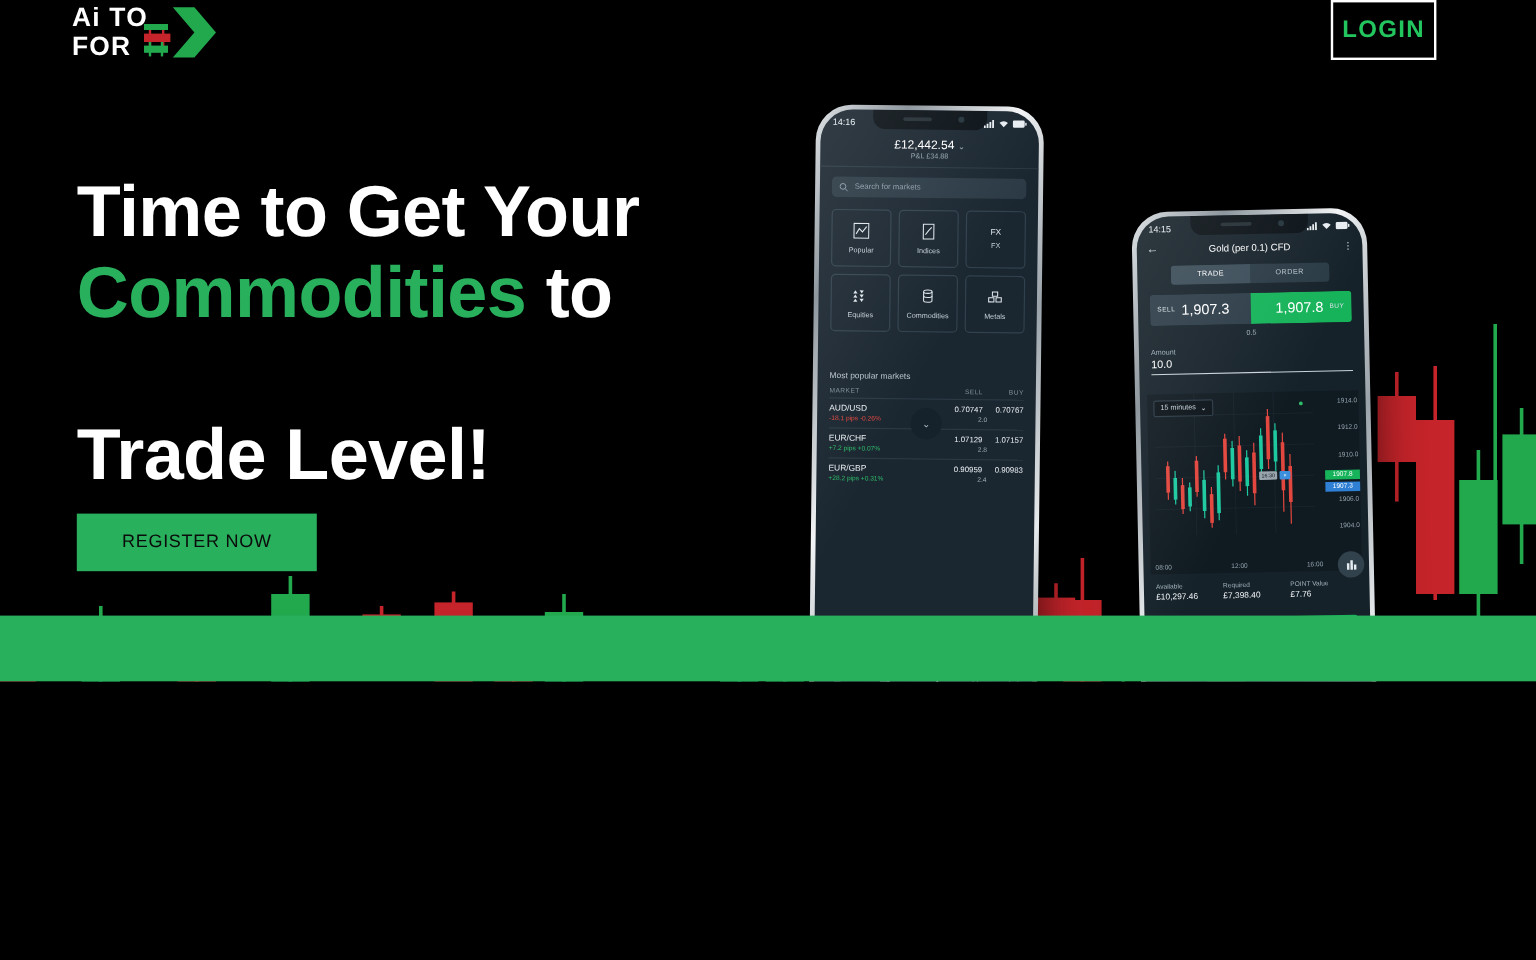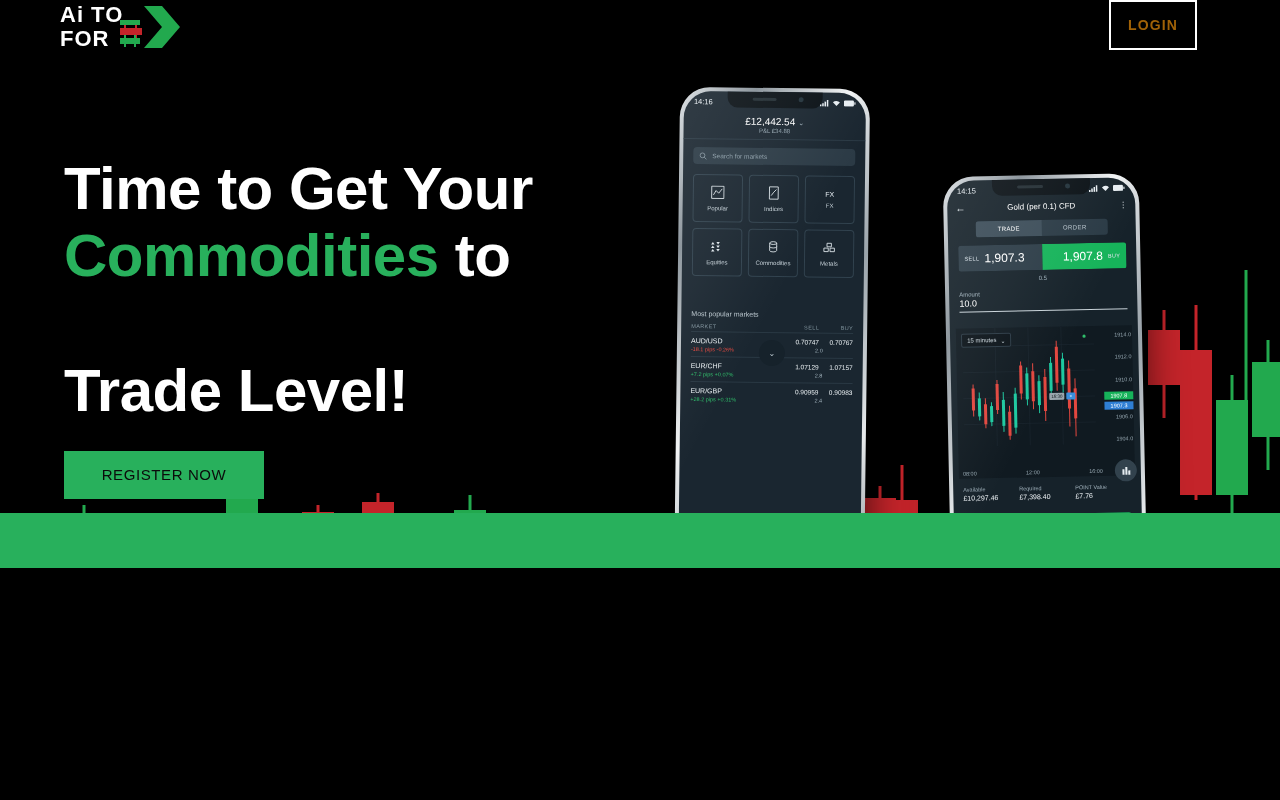--- a/index.html
+++ b/index.html
@@ -16,39 +16,39 @@
   
   .header {
     position: absolute; left: 0; top: 0; width: 1280px; height: 52px;
     z-index: 30; display: flex; align-items: center;
   }
   .logo { position: absolute; left: 58px; top: 2px; width: 132px; height: 50px; }
   .logo svg { display: block; }
   .hdr-actions { position: absolute; right: 83px; top: 0px; display: flex; }
   .btn-login {
     width: 88px; height: 50px; background: #000; border: 2px solid #fff;
-    color: #a16207; font-size: 14px; font-weight: bold; letter-spacing: 1.1px;
+    color: #22c55e; font-size: 20px; font-weight: bold; letter-spacing: 1.1px;
     display: flex; align-items: center; justify-content: center; cursor: pointer;
   }
   .btn-open {
     height: 50px; padding: 0 22px; background: #28b05c; border: none;
     color: #fff; font-size: 14px; font-weight: bold; letter-spacing: 1.1px;
     display: flex; align-items: center; justify-content: center; cursor: pointer;
     margin-left: 8px;
   }
 
   
-  .hero { position: absolute; left: 64px; top: 155px; z-index: 20; width: 560px; }
+  .hero { position: absolute; left: 64px; top: 143px; z-index: 20; width: 560px; }
   .hero h1 {
     font-size: 60px; line-height: 1.12; font-weight: bold; color: #fff;
     letter-spacing: -0.5px;
   }
   .hero h1 .green { color: #28b05c; }
   .btn-register {
-    margin-top: 27px; width: 200px; height: 48px; background: #28b05c;
+    margin-top: 16px; width: 200px; height: 48px; background: #28b05c;
     border: none; color: #0b0b0b; font-size: 15px; letter-spacing: 0.6px;
     display: flex; align-items: center; justify-content: center; cursor: pointer;
   }
 
   
   .bottom-band { position: absolute; left: 0; bottom: 0; width: 1280px; height: 55px; background: #28b05c; z-index: 25; }
 
   
   .phone { position: absolute; z-index: 15; }
   .phone-body {

